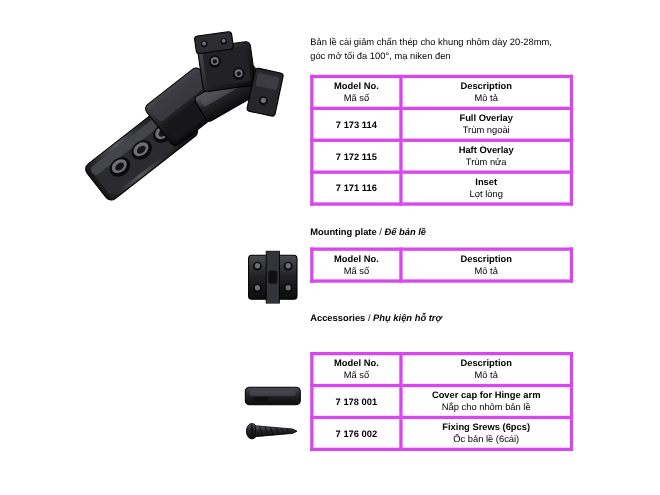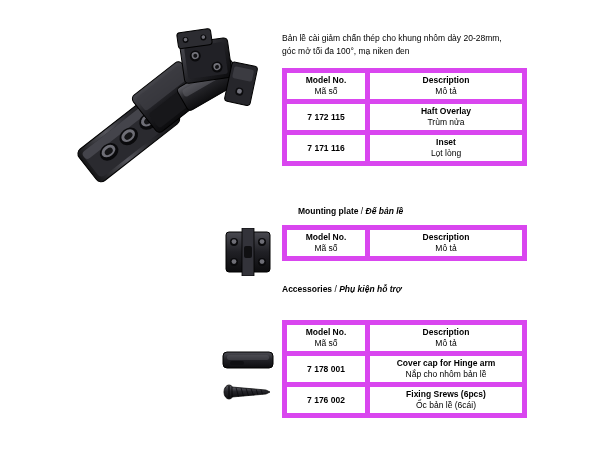--- a/index.html
+++ b/index.html
@@ -35,21 +35,21 @@
   .intro div { white-space: nowrap; }
 
   
   .tbl {
     position: absolute;
     border-collapse: collapse;
     table-layout: fixed;
     font-size: 8.5px;
   }
   .tbl td {
-    border: 5px solid #d946ef;
+    border: 3px solid #d946ef;
     text-align: center;
     vertical-align: middle;
     padding: 2px 2px;
     line-height: 11px;
   }
   .col-model { width: 74px; }
   .col-desc  { width: 148px; }
   .b { font-weight: bold; }
   .i { }
 
@@ -200,37 +200,44 @@
       <td class="col-model">
         <div class="b">Model No.</div>
         <div class="i">Mã số</div>
       </td>
       <td class="col-desc">
         <div class="b">Description</div>
         <div class="i">Mô tả</div>
       </td>
     </tr>
     <tr>
+      <td class="b">7 173 114</td>
+      <td>
+        <div class="b">Full Overlay</div>
+        <div class="i">Trùm ngoài</div>
+      </td>
+    </tr>
+    <tr>
       <td class="b">7 172 115</td>
       <td>
         <div class="b">Haft Overlay</div>
         <div class="i">Trùm nửa</div>
       </td>
     </tr>
     <tr>
       <td class="b">7 171 116</td>
       <td>
         <div class="b">Inset</div>
         <div class="i">Lọt lòng</div>
       </td>
     </tr>
   </tbody>
     </table>
 
-  <div class="section-head" style="left:282px; top:206px;margin-left:16px;">
+  <div class="section-head" style="left:282px; top:206px;">
     <span class="b">Mounting plate</span><span> / </span><span class="i b">Đế bản lề</span>
   </div>
 
   <div class="plate-art">
     <svg width="52" height="48" viewBox="0 0 52 48" xmlns="http://www.w3.org/2000/svg">
       <defs>
         <linearGradient id="gPlate" x1="0" y1="0" x2="0" y2="1">
           <stop offset="0%" stop-color="#4a4a51"></stop>
           <stop offset="50%" stop-color="#202025"></stop>
           <stop offset="100%" stop-color="#0c0c0e"></stop>

